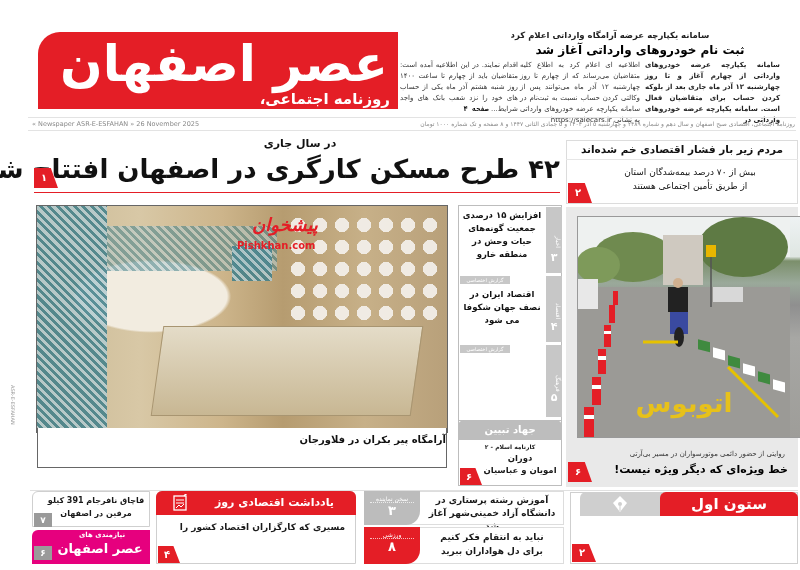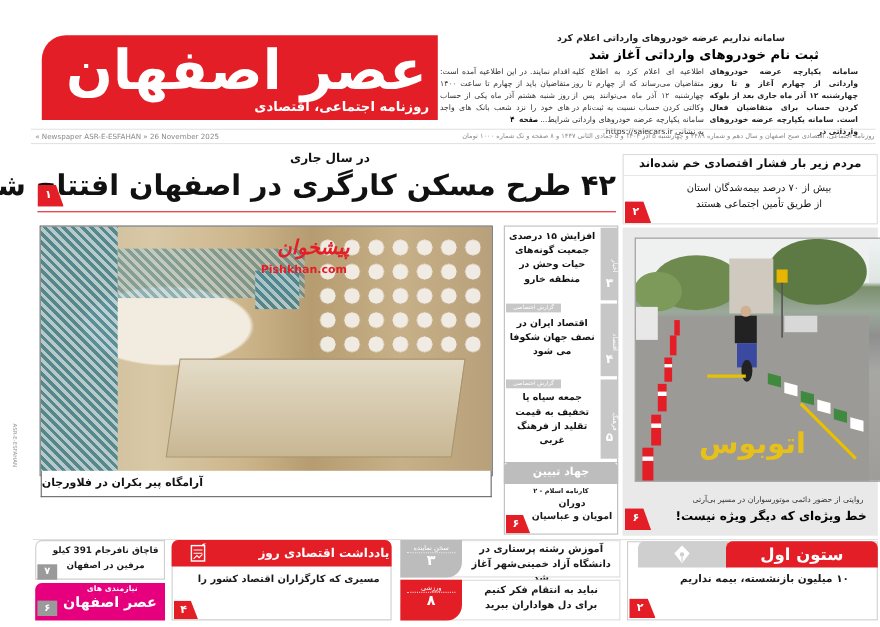--- a/index.html
+++ b/index.html
@@ -4,21 +4,21 @@
 <style>
   * { box-sizing: border-box; margin: 0; padding: 0; }
   html, body { width: 800px; height: 570px; overflow: hidden; background: #ffffff; }
   body { font-family: "DejaVu Sans", sans-serif; color: #1a1a1a; position: relative; }
   .abs { position: absolute; }
   .rtl { direction: rtl; }
 
   
   .logo-box { left: 38px; top: 32px; width: 360px; height: 77px; background: #e41e26; border-radius: 22px 0 0 0; }
   .logo-text { left: 54px; top: 36px; width: 340px; height: 56px; color: #fff; font-size: 50px; font-weight: bold; text-align: center; line-height: 56px; letter-spacing: 1px; }
-  .logo-sub { left: 230px; top: 90px; width: 160px; color: #fff; font-size: 12px; font-weight: bold; text-align: right; }
+  .logo-sub { left: 230px; top: 90px; width: 160px; color: #fff; font-size: 15px; font-weight: bold; text-align: right; }
 
   .top-kicker { left: 420px; top: 30px; width: 380px; font-size: 8.5px; font-weight: bold; color: #222; text-align: center; padding-left: 0; }
   .top-kicker span{ display:block; }
   .top-title { left: 500px; top: 43px; width: 280px; font-size: 12px; font-weight: bold; text-align: center; color:#000; }
 
   .col { font-size: 7px; line-height: 11px; color: #333; text-align: justify; }
   .col1 { left: 645px; top: 60px; width: 135px; font-weight: bold; color:#222; }
   .col2 { left: 520px; top: 60px; width: 120px; }
   .col3 { left: 400px; top: 60px; width: 118px; }
   .col-page { font-weight: bold; color: #000; font-family: Liberation Mono, monospace; }
@@ -53,21 +53,21 @@
   .mphoto { left: 36px; top: 205px; width: 412px; height: 228px; overflow: hidden; border:1px solid #666;
             background:
               radial-gradient(ellipse at 28% 40%, #f2ece0 0 18%, transparent 19%),
               linear-gradient(90deg, #c9b894 0%, #d8c8a6 25%, #cdb58b 45%, #b69c70 60%, #c7b088 80%, #b8a07a 100%); }
   .tile { position:absolute; background: repeating-linear-gradient(45deg, #3f7f8a 0 3px, #b3cbd0 3px 6px); opacity: .85; }
   .tomb { position:absolute; left: 120px; top: 120px; width: 260px; height: 90px; background: linear-gradient(180deg,#e4dcc8,#c8b793); border:1px solid #a89571; transform: skewX(-8deg); }
   .holes { position:absolute; left: 250px; top: 8px; width: 150px; height: 110px;
            background-image: radial-gradient(#f5f2ee 0 45%, transparent 46%); background-size: 22px 22px; opacity:.9;}
   .watermark1 { position:absolute; left: 215px; top: 8px; color: #e41e26; font-family: "DejaVu Serif", serif; font-size: 18px; font-weight: bold; font-style: italic; }
   .watermark2 { position:absolute; left: 200px; top: 34px; color: #e41e26; font-size: 10px; font-weight: bold; }
-  .mcap { left: 37px; top: 428px; width: 410px; height: 24px; background: #fff; text-align: left; font-size: 10px; font-weight: bold; line-height: 24px; color: #111; border-left:1px solid #666; border-right:1px solid #666; border-bottom:1px solid #666;}
+  .mcap { left: 37px; top: 428px; width: 410px; height: 40px; background: #fff; text-align: right; font-size: 10px; font-weight: bold; line-height: 24px; color: #111; border-left:1px solid #666; border-right:1px solid #666; border-bottom:1px solid #666;}
   .side-credit { left: 10px; top: 385px; font-size: 5px; color: #999; writing-mode: vertical-rl; }
 
   
   .midcol { left: 458px; top: 205px; width: 104px; height: 220px; border: 1px solid #bdbdbd; background:#fff; }
   .mid-item { position: absolute; left: 458px; width: 104px; }
   .mid-tab { position:absolute; right: 0; width: 16px; background: #c7c7c7; color: #fff; font-size: 6px; text-align: center; writing-mode: vertical-rl; padding-top: 4px; }
   .mid-tabnum { position:absolute; right: 2px; width: 12px; color:#fff; font-size: 11px; font-weight: bold; text-align:center; }
   .mid-text { position:absolute; left: 2px; width: 84px; text-align: center; font-size: 8.5px; line-height: 13px; font-weight: bold; color: #111; }
   .mid-label { position:absolute; left: 2px; height: 8px; width: 50px; background: #c7c7c7; color: #fff; font-size: 5px; text-align: center; line-height: 8px; }
 
@@ -90,42 +90,42 @@
   .bm-box { left: 364px; top: 491px; width: 200px; height: 34px; background:#fff; border:1px solid #ddd; }
   .bm-tag-grey { left: 364px; top: 491px; width: 56px; height: 34px; background: #bcbcbc; border-radius: 0 0 14px 0; color:#fff; text-align:center; }
   .bm-tag-red { left: 364px; top: 527px; width: 56px; height: 37px; background: #e41e26; border-radius: 0 0 14px 0; color:#fff; text-align:center; }
   .bm-tag-label { font-size: 6px; padding-top: 4px; border-bottom: 1px dotted rgba(255,255,255,.7); margin: 0 6px; }
   .bm-tag-num { font-size: 13px; font-weight: bold; line-height: 16px; }
   .bm-text1 { left: 424px; top: 494px; width: 136px; text-align: center; font-size: 9px; line-height: 13px; font-weight: bold; }
   .bm-box2 { left: 364px; top: 527px; width: 200px; height: 37px; background:#fff; border:1px solid #ddd; }
   .bm-text2 { left: 424px; top: 530px; width: 136px; text-align: center; font-size: 9px; line-height: 14px; font-weight: bold; }
 
   .yad-box { left: 156px; top: 491px; width: 200px; height: 73px; border: 1px solid #cfcfcf; background:#fff; border-radius: 6px 6px 0 0; }
-  .yad-head { left: 156px; top: 491px; width: 200px; height: 24px; background: #e41e26; color:#fff; font-weight: bold; font-size: 11px; line-height: 24px; text-align: right; padding-right: 2px; border-radius: 6px 6px 0 0; }
+  .yad-head { left: 156px; top: 491px; width: 200px; height: 24px; background: #e41e26; color:#fff; font-weight: bold; font-size: 11px; line-height: 24px; text-align: right; padding-right: 22px; border-radius: 6px 6px 0 0; }
   .note-icon { left: 172px; top: 494px; width: 18px; height: 18px; }
   .yad-body { left: 170px; top: 520px; width: 185px; text-align: center; font-size: 9px; line-height: 14px; font-weight: bold; }
   .yad-num { left: 158px; top: 546px; width: 22px; height: 17px; line-height: 17px; }
 
   .q-box { left: 32px; top: 491px; width: 118px; height: 36px; border:1px solid #cfcfcf; border-radius: 6px 0 0 0; background:#fff; }
   .q-text { left: 44px; top: 494px; width: 104px; text-align: center; font-size: 8px; line-height: 13px; font-weight: bold; }
   .q-num { left: 34px; top: 513px; width: 18px; height: 14px; line-height: 14px; background:#9a9a9a; color:#fff; font-size: 9px; font-weight:bold; text-align:center; }
   .ads { left: 32px; top: 530px; width: 118px; height: 34px; background: #e6007e; border-radius: 6px 0 0 0; }
   .ads-k { left: 60px; top: 531px; width: 84px; text-align: center; color:#fff; font-size: 7px; font-weight: bold; }
   .ads-t { left: 52px; top: 541px; width: 96px; text-align: center; color:#fff; font-size: 13px; font-weight: bold; }
   .ads-num { left: 34px; top: 546px; width: 18px; height: 14px; line-height: 14px; background:#9a9a9a; color:#fff; font-size: 9px; font-weight:bold; text-align:center; }
 </style>
 </head>
 <body>
 
 <div class="abs logo-box"></div>
 <div class="abs logo-text rtl">عصر اصفهان</div>
 <div class="abs logo-sub rtl">روزنامه اجتماعی، اقتصادی</div>
 
 <div class="abs top-kicker rtl">
-    <span>سامانه نداریم عرضه خودروهای وارداتی اعلام کرد</span>
+    <span>سامانه یکپارچه عرضه آرامگاه وارداتی اعلام کرد</span>
   </div>
 <div class="abs top-title rtl">ثبت نام خودروهای وارداتی آغاز شد</div>
 <div class="abs col col1 rtl">سامانه یکپارچه عرضه خودروهای وارداتی از چهارم آغاز و تا روز چهارشنبه ۱۲ آذر ماه جاری بعد از بلوکه کردن حساب برای متقاضیان فعال است. سامانه یکپارچه عرضه خودروهای وارداتی در</div>
 <div class="abs col col2 rtl">اطلاعیه ای اعلام کرد به اطلاع کلیه متقاضیان می‌رساند که از چهارم تا روز چهارشنبه ۱۲ آذر ماه می‌توانند پس از وکالتی کردن حساب نسبت به ثبت‌نام در سامانه یکپارچه عرضه خودروهای وارداتی به نشانی https://salecars.ir</div>
 <div class="abs col col3 rtl">
   <span>اقدام نمایند. در این اطلاعیه آمده است: متقاضیان باید از چهارم تا ساعت ۱۴۰۰ روز شنبه هشتم آذر ماه یکی از حساب های خود را نزد شعب بانک های واجد شرایط...</span>
   <span class="col-page">صفحه ۴</span>
 </div>
 
 <div class="abs datebar"></div>
@@ -161,21 +161,20 @@
   <div class="mid-label rtl" style="top:0;">گزارش اختصاصی</div>
   <div class="mid-tab" style="top:0;height:66px;"><span>اقتصاد</span></div>
   <div class="mid-tabnum" style="top:44px;">۴</div>
   <div class="mid-text rtl" style="top:12px;">اقتصاد ایران در نصف جهان شکوفا می شود</div>
 </div>
 
 <div class="mid-item" style="top:345px;height:72px;">
   <div class="mid-label rtl" style="top:0;">گزارش اختصاصی</div>
   <div class="mid-tab" style="top:0;height:72px;"><span>فرهنگ</span></div>
   <div class="mid-tabnum" style="top:46px;">۵</div>
-  <div class="mid-text rtl" style="top:11px;">جمعه سیاه یا تخفیف به قیمت تقلید از فرهنگ غربی</div>
 </div>
 
 <div class="abs jahad"></div>
 <div class="abs jahad-title rtl">جهاد تبیین</div>
 <div class="abs jahad-kicker rtl">کارنامه اسلام - ۲</div>
 <div class="abs jahad-body rtl">
   <div>دوران</div>
     <div>امویان و عباسیان</div>
 </div>
 <div class="abs jahad-num num-red num-tab">۶</div>
@@ -242,21 +241,20 @@
 <div class="abs sotoon-grey"></div>
 <div class="abs pen-icon">
   <svg width="20" height="18" viewBox="0 0 20 18">
       <path d="M10 1 L17 8 L10 17 L3 8 Z" fill="#fff"></path>
       <circle cx="10" cy="9" r="2" fill="#cfcfcf"></circle>
       <line x1="10" y1="11" x2="10" y2="16" stroke="#cfcfcf" stroke-width="1"></line>
     </svg>
 </div>
 <div class="abs sotoon-head rtl">ستون اول</div>
 <div class="abs sotoon-body rtl">
-  <div>۱۰ میلیون بازنشسته، بیمه نداریم</div>
 </div>
 <div class="abs sotoon-num num-red num-tab">۲</div>
 
 <div class="abs bm-box"></div>
 <div class="abs bm-tag-grey">
   <div class="bm-tag-label rtl">سخن نماینده</div>
   <div class="bm-tag-num">۳</div>
 </div>
 <div class="abs bm-text1 rtl">
   <div>آموزش رشته پرستاری در</div>

